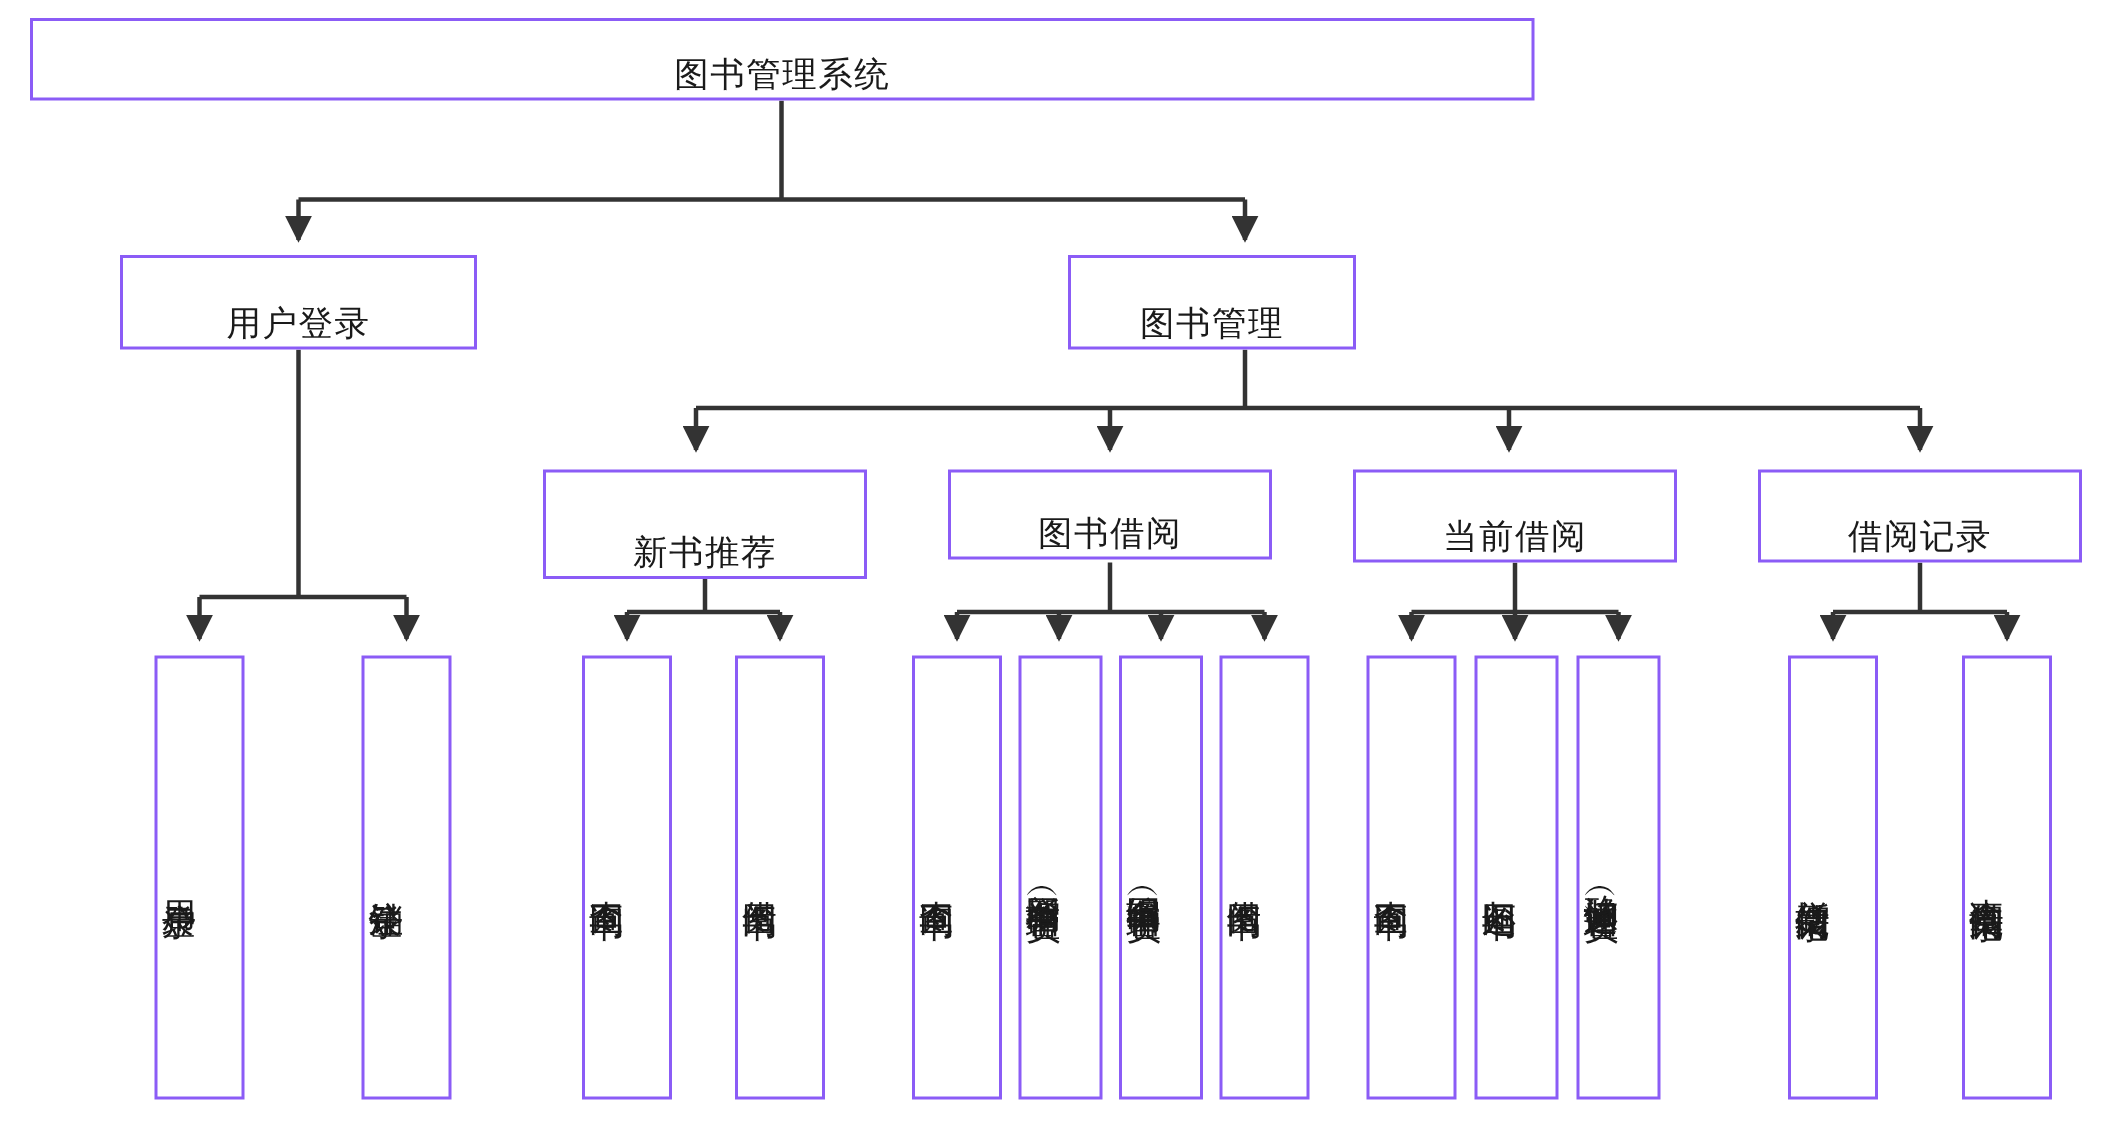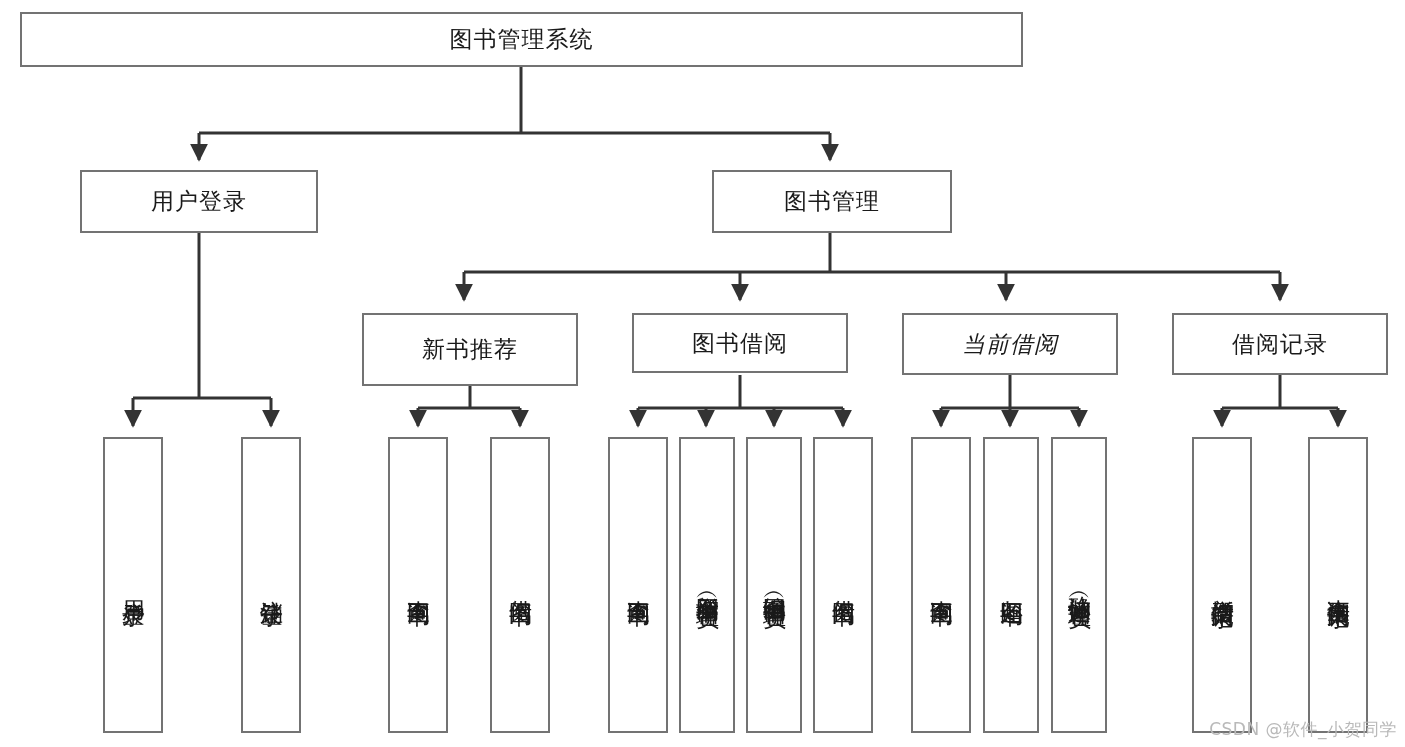--- a/index.html
+++ b/index.html
@@ -21,24 +21,24 @@
   #edges {
     position: absolute;
     left: 0;
     top: 0;
     width: 1405px;
     height: 747px;
   }
   .node {
     position: absolute;
     box-sizing: border-box;
-    border: 2px solid #737373;
+    border: 2px solid #8b5cf6;
     background: #ffffff;
     display: flex;
-    align-items: center;
+    align-items: flex-end;
     justify-content: center;
     color: #1a1a1a;
     z-index: 2;
   }
   .node.horiz {
     font-size: 23px;
     letter-spacing: 1px;
   }
   .node.vert {
     writing-mode: vertical-rl;
@@ -120,31 +120,31 @@
     </g>
   </svg>
 
   <div class="node horiz" style="left:20px; top:12px; width:1003px; height:55px;">
     <span>图书管理系统</span>
   </div>
 
   <div class="node horiz" style="left:80px; top:170px; width:238px; height:63px;">
     <span>用户登录</span>
   </div>
-  <div class="node horiz" style="left:712px; top:170px; width:240px; height:63px;">
+  <div class="node horiz" style="left:712px; top:170px; width:192px; height:63px;">
     <span>图书管理</span>
   </div>
 
   <div class="node horiz" style="left:362px; top:313px; width:216px; height:73px;">
     <span>新书推荐</span>
   </div>
   <div class="node horiz" style="left:632px; top:313px; width:216px; height:60px;">
     <span>图书借阅</span>
   </div>
-  <div class="node horiz" style="left:902px; top:313px; width:216px; height:62px;font-style:italic;">
+  <div class="node horiz" style="left:902px; top:313px; width:216px; height:62px;">
     <span>当前借阅</span>
   </div>
   <div class="node horiz" style="left:1172px; top:313px; width:216px; height:62px;font-family:Liberation Serif, serif;">
     <span>借阅记录</span>
   </div>
 
   <div class="node vert" style="left:103px; top:437px; width:60px; height:296px;">
     <span class="vtext">用户登录</span>
   </div>
   <div class="node vert" style="left:241px; top:437px; width:60px; height:296px;">
@@ -181,15 +181,14 @@
     <span class="vtext">确认归还（管理员）</span>
   </div>
 
   <div class="node vert" style="left:1192px; top:437px; width:60px; height:296px;">
     <span class="vtext">新增借阅记录</span>
   </div>
   <div class="node vert" style="left:1308px; top:437px; width:60px; height:296px;">
     <span class="vtext">查询借阅记录</span>
   </div>
 
-  <div id="watermark">CSDN @软件_小贺同学</div>
 
 </div>
 
 </body></html>

